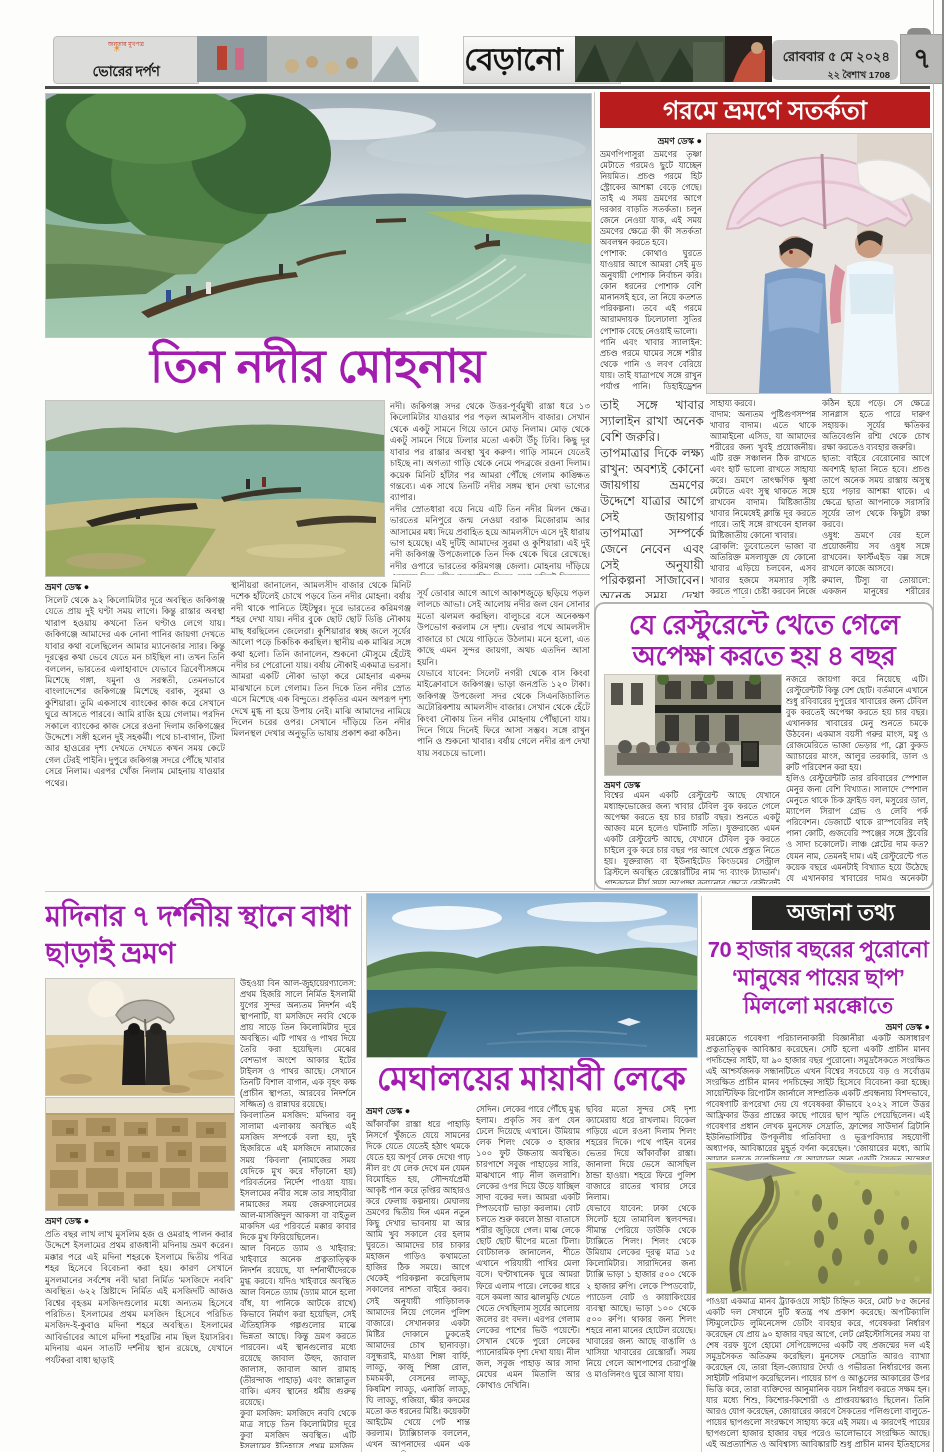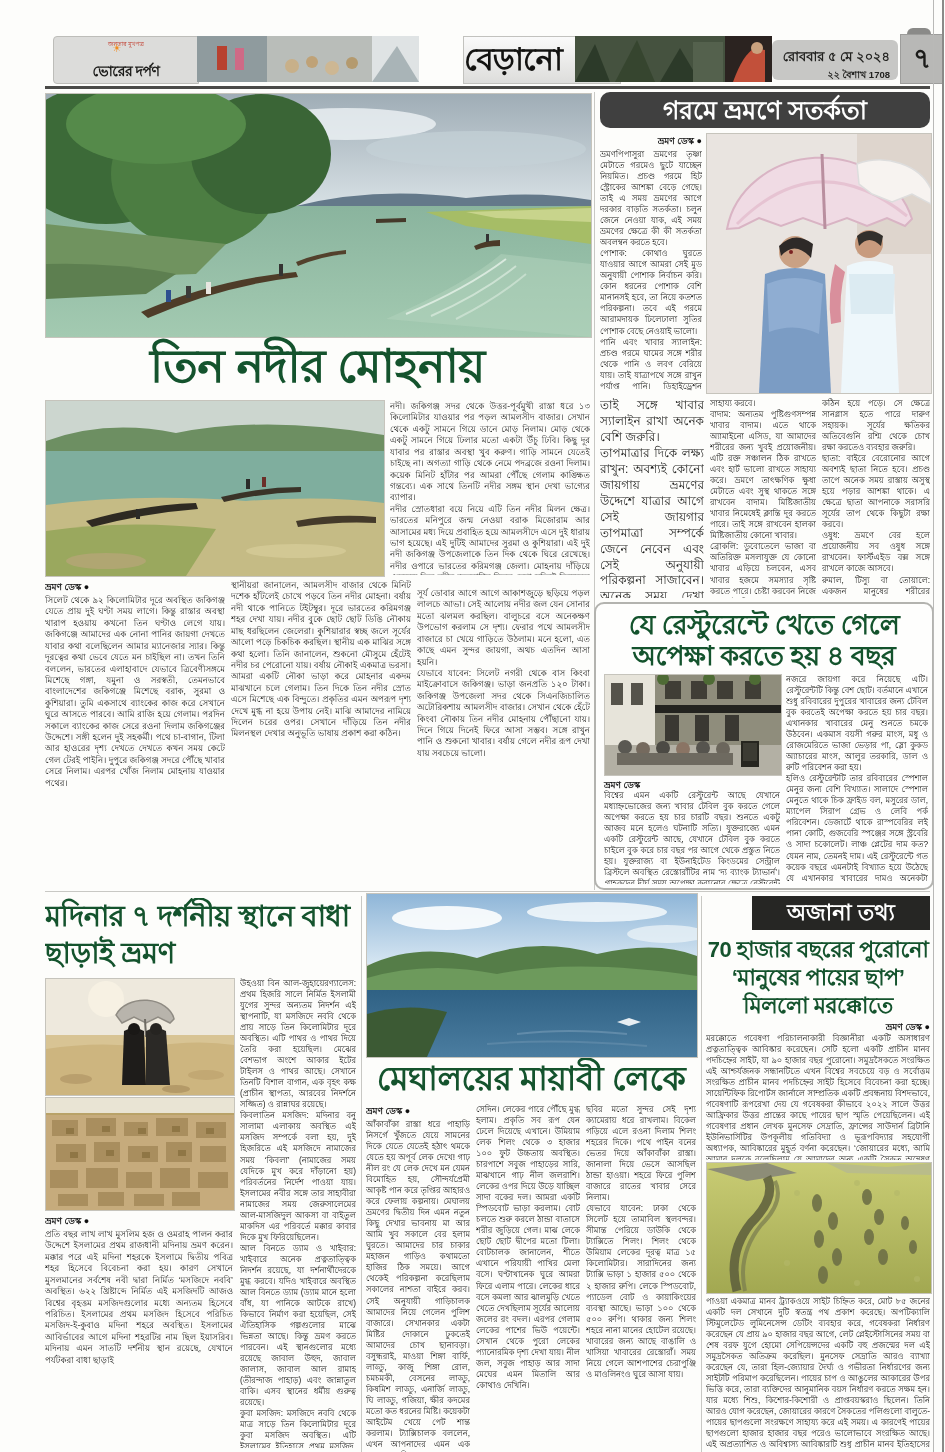--- a/index.html
+++ b/index.html
@@ -3,21 +3,21 @@
 <meta charset="utf-8">
 <style>
   html,body{margin:0;padding:0;background:#e9e9e7;}
   #canvas{position:relative;width:945px;height:1452px;background:#fdfdfb;margin:0 auto;overflow:hidden;
           font-family:"Liberation Sans","DejaVu Sans",sans-serif;color:#1c1c1a;}
   .abs{position:absolute;}
   .photo{border:1px solid #c6c4bc;overflow:hidden;background:#d8d8d4;}
   .photo svg{display:block;width:100%;height:100%;}
   .body-col{font-size:8.6px;line-height:1.33;text-align:justify;white-space:pre-line;overflow:hidden;color:#222220;}
   .byline{font-weight:bold;font-size:9px;color:#111;}
-  .headline{font-weight:bold;color:#14532d;letter-spacing:-0.5px;overflow:hidden;}
+  .headline{font-weight:bold;color:#a21caf;letter-spacing:-0.5px;overflow:hidden;}
   .rule{background:#c8c8c4;}
   .bar{color:#ffffff;font-weight:bold;text-align:center;overflow:hidden;}
 </style>
 </head>
 <body>
 
 <div id="canvas">
 
   <div class="abs" style="left:45px;top:30px;width:895px;height:56px;">
     <div class="abs" style="left:8px;top:6px;width:144px;height:46px;background:#dcdcda;border:1px solid #bdbdb9;border-radius:4px 0 0 4px;text-align:center;">
@@ -134,21 +134,21 @@
       <div class="byline">ভ্রমণ ডেস্ক ●</div>
       <div class="body-col" style="height:296px;">সিলেট থেকে ৯২ কিলোমিটার দূরে অবস্থিত জকিগঞ্জ যেতে প্রায় দুই ঘণ্টা সময় লাগে। কিন্তু রাস্তার অবস্থা খারাপ হওয়ায় কখনো তিন ঘণ্টাও লেগে যায়। জকিগঞ্জে আমাদের এক নোনা পানির জায়গা দেখতে যাবার কথা বলেছিলেন আমার ম্যানেজার স্যার। কিন্তু দূরত্বের কথা ভেবে যেতে মন চাইছিল না। তখন তিনি বললেন, ভারতের এলাহাবাদে যেভাবে ত্রিবেণীসঙ্গমে মিশেছে গঙ্গা, যমুনা ও সরস্বতী, তেমনভাবে বাংলাদেশের জকিগঞ্জে মিশেছে বরাক, সুরমা ও কুশিয়ারা। তুমি একসাথে ব্যাংকের কাজ করে সেখানে ঘুরে আসতে পারবে। আমি রাজি হয়ে গেলাম। পরদিন সকালে ব্যাংকের কাজ সেরে রওনা দিলাম জকিগঞ্জের উদ্দেশে। সঙ্গী হলেন দুই সহকর্মী। পথে চা-বাগান, টিলা আর হাওরের দৃশ্য দেখতে দেখতে কখন সময় কেটে গেল টেরই পাইনি। দুপুরে জকিগঞ্জ সদরে পৌঁছে খাবার সেরে নিলাম। এরপর খোঁজ নিলাম মোহনায় যাওয়ার পথের।</div>
     </div>
     <div class="abs body-col" style="left:186px;top:0;width:180px;height:310px;">স্থানীয়রা জানালেন, আমলসীদ বাজার থেকে মিনিট দশেক হাঁটলেই চোখে পড়বে তিন নদীর মোহনা। বর্ষায় নদী থাকে পানিতে টইটম্বুর। দূরে ভারতের করিমগঞ্জ শহর দেখা যায়। নদীর বুকে ছোট ছোট ডিঙি নৌকায় মাছ ধরছিলেন জেলেরা। কুশিয়ারার স্বচ্ছ জলে সূর্যের আলো পড়ে চিকচিক করছিল। স্থানীয় এক মাঝির সঙ্গে কথা হলো। তিনি জানালেন, শুকনো মৌসুমে হেঁটেই নদীর চর পেরোনো যায়। বর্ষায় নৌকাই একমাত্র ভরসা। আমরা একটি নৌকা ভাড়া করে মোহনার একদম মাঝখানে চলে গেলাম। তিন দিকে তিন নদীর স্রোত এসে মিশেছে এক বিন্দুতে। প্রকৃতির এমন অপরূপ দৃশ্য দেখে মুগ্ধ না হয়ে উপায় নেই। মাঝি আমাদের নামিয়ে দিলেন চরের ওপর। সেখানে দাঁড়িয়ে তিন নদীর মিলনস্থল দেখার অনুভূতি ভাষায় প্রকাশ করা কঠিন।</div>
     <div class="abs body-col" style="left:372px;top:8px;width:173px;height:310px;">সূর্য ডোবার আগে আগে আকাশজুড়ে ছড়িয়ে পড়ল লালচে আভা। সেই আলোয় নদীর জল যেন সোনার মতো ঝলমল করছিল। বালুচরে বসে অনেকক্ষণ উপভোগ করলাম সে দৃশ্য। ফেরার পথে আমলসীদ বাজারে চা খেয়ে গাড়িতে উঠলাম। মনে হলো, এত কাছে এমন সুন্দর জায়গা, অথচ এতদিন আসা হয়নি।
 যেভাবে যাবেন: সিলেট নগরী থেকে বাস কিংবা মাইক্রোবাসে জকিগঞ্জ। ভাড়া জনপ্রতি ১২০ টাকা। জকিগঞ্জ উপজেলা সদর থেকে সিএনজিচালিত অটোরিকশায় আমলসীদ বাজার। সেখান থেকে হেঁটে কিংবা নৌকায় তিন নদীর মোহনায় পৌঁছানো যায়। দিনে গিয়ে দিনেই ফিরে আসা সম্ভব। সঙ্গে রাখুন পানি ও শুকনো খাবার। বর্ষায় গেলে নদীর রূপ দেখা যায় সবচেয়ে ভালো।</div>
   </div>
 
   <div class="abs rule" style="left:594px;top:92px;width:1px;height:798px;"></div>
 
-  <div class="abs bar" style="left:600px;top:92px;width:330px;height:36px;background:#404040;border-radius:10px;">
+  <div class="abs bar" style="left:600px;top:92px;width:330px;height:36px;background:#b91c1c;border-radius:0;">
     <span style="font-size:25px;line-height:36px;color:#fff;">গরমে ভ্রমণে সতর্কতা</span>
   </div>
   <div class="abs" style="left:600px;top:134px;width:102px;height:258px;overflow:hidden;">
     <div class="byline" style="text-align:right;">ভ্রমণ ডেস্ক ●</div>
     <div class="body-col" style="font-size:8.3px;height:244px;">ভ্রমণপিপাসুরা ভ্রমণের তৃষ্ণা মেটাতে গরমেও ছুটে যাচ্ছেন নিয়মিত। প্রচণ্ড গরমে হিট স্ট্রোকের আশঙ্কা বেড়ে গেছে। তাই এ সময় ভ্রমণের আগে দরকার বাড়তি সতর্কতা। চলুন জেনে নেওয়া যাক, এই সময় ভ্রমণের ক্ষেত্রে কী কী সতর্কতা অবলম্বন করতে হবে।
 পোশাক: কোথাও ঘুরতে যাওয়ার আগে আমরা সেই মুড অনুযায়ী পোশাক নির্বাচন করি। কোন ধরনের পোশাক বেশি মানানসই হবে, তা নিয়ে কতশত পরিকল্পনা। তবে এই গরমে আরামদায়ক ঢিলেঢালা সুতির পোশাক বেছে নেওয়াই ভালো।
 পানি এবং খাবার স্যালাইন: প্রচণ্ড গরমে ঘামের সঙ্গে শরীর থেকে পানি ও লবণ বেরিয়ে যায়। তাই যাত্রাপথে সঙ্গে রাখুন পর্যাপ্ত পানি। ডিহাইড্রেশন এড়াতে কিছুক্ষণ পরপর পানি পান করুন।</div>
   </div>
   <div class="abs photo" style="left:706px;top:133px;width:224px;height:259px;">
     <svg viewBox="0 0 224 259" preserveAspectRatio="none">

